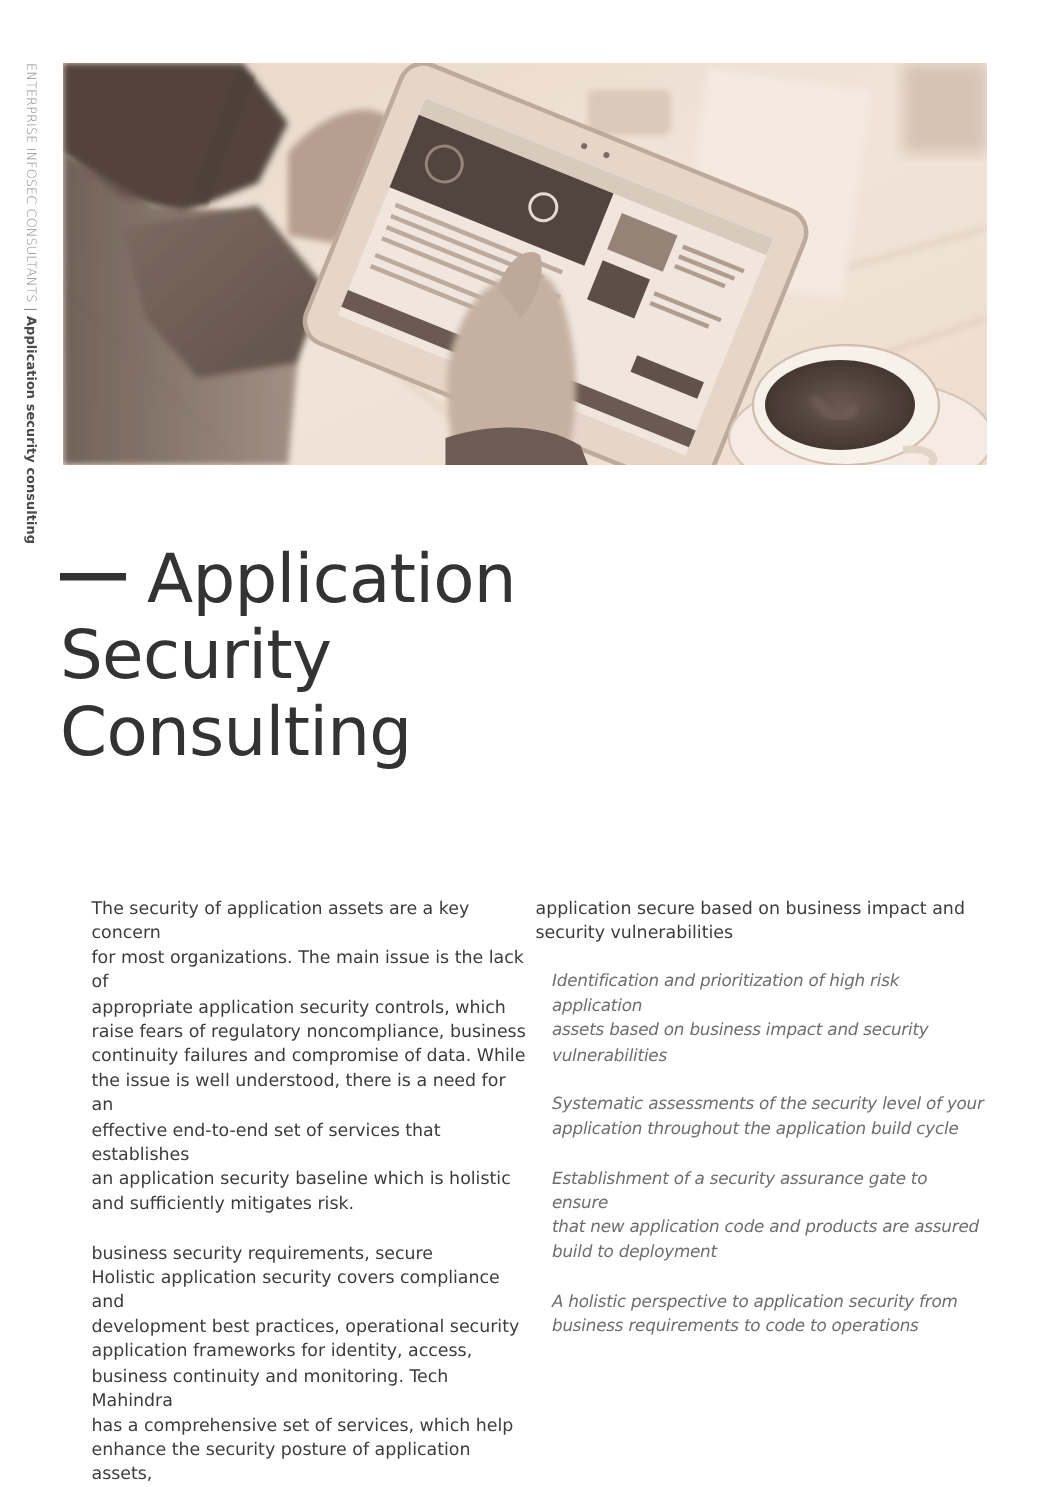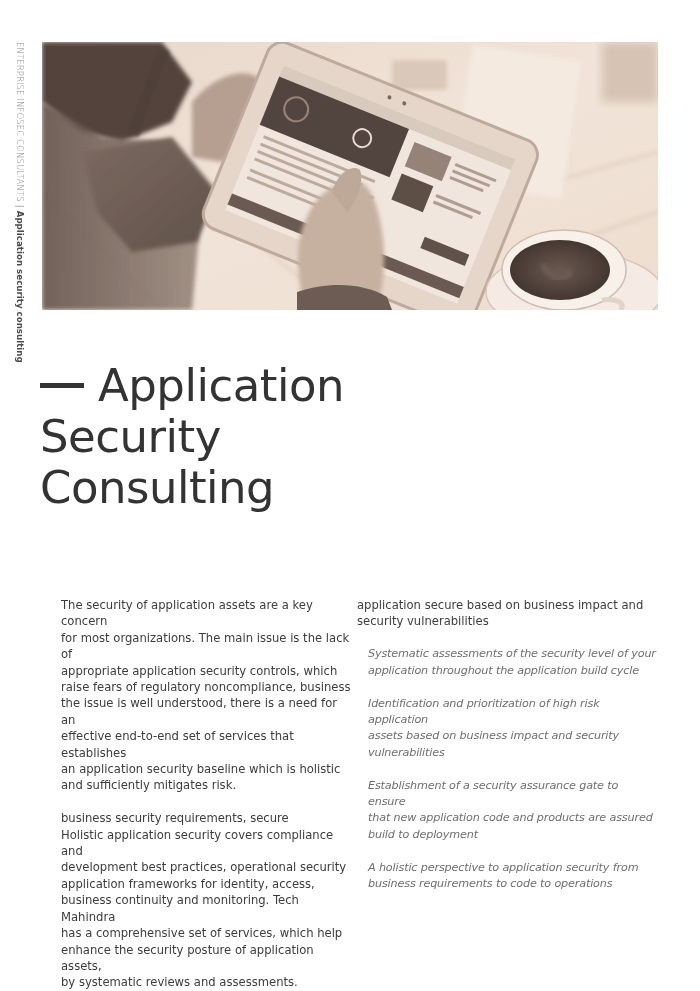--- a/index.html
+++ b/index.html
@@ -185,20 +185,21 @@
     <span>Security</span><br>
     <span>Consulting</span>
   </h1>
 
   <div class="col col-left">
     <div>
       <p>The security of application assets are a key concern</p>
       <p>for most organizations. The main issue is the lack of</p>
       <p>appropriate application security controls, which</p>
       <p>raise fears of regulatory noncompliance, business</p>
+      <p>continuity failures and compromise of data. While</p>
       <p>the issue is well understood, there is a need for an</p>
       <p>effective end-to-end set of services that establishes</p>
       <p>an application security baseline which is holistic</p>
       <p>and sufficiently mitigates risk.</p>
     </div>
     <div class="gap"></div>
     <div>
       <p>business security requirements, secure</p>
       <p>Holistic application security covers compliance and</p>
       <p>development best practices, operational security</p>
@@ -211,29 +212,29 @@
     </div>
   </div>
 
   <div class="col col-right">
     <div>
       <p>application secure based on business impact and</p>
       <p>security vulnerabilities</p>
     </div>
     <div class="bullets">
       <p>
-        <span>Systematic assessments of the security level of your</span><br>
-        <span>application throughout the application build cycle</span>
-      </p>
-      <p>
         <span>Identification and prioritization of high risk application</span><br>
         <span>assets based on business impact and security</span><br>
         <span>vulnerabilities</span>
       </p>
       <p>
+        <span>Systematic assessments of the security level of your</span><br>
+        <span>application throughout the application build cycle</span>
+      </p>
+      <p>
         <span>Establishment of a security assurance gate to ensure</span><br>
         <span>that new application code and products are assured</span><br>
         <span>build to deployment</span>
       </p>
       <p>
         <span>A holistic perspective to application security from</span><br>
         <span>business requirements to code to operations</span>
       </p>
     </div>
   </div>

